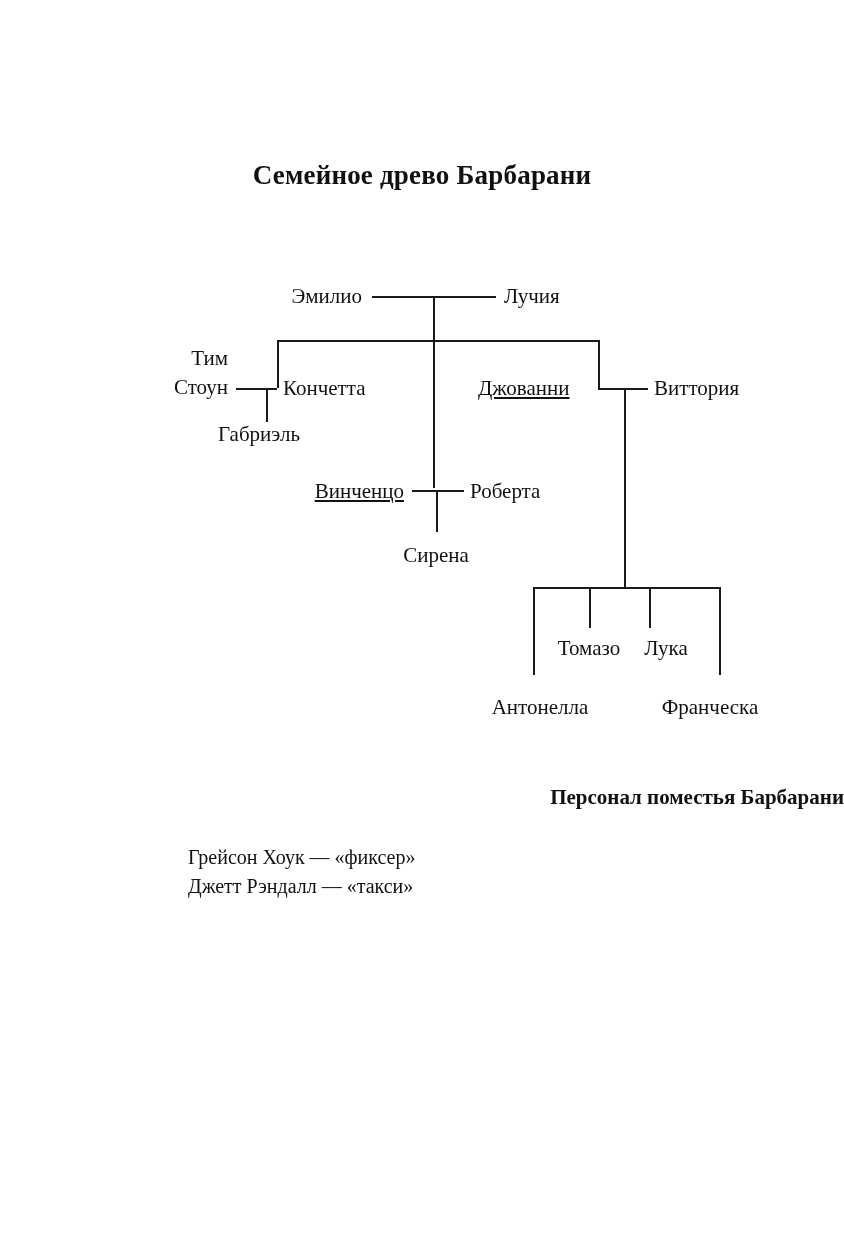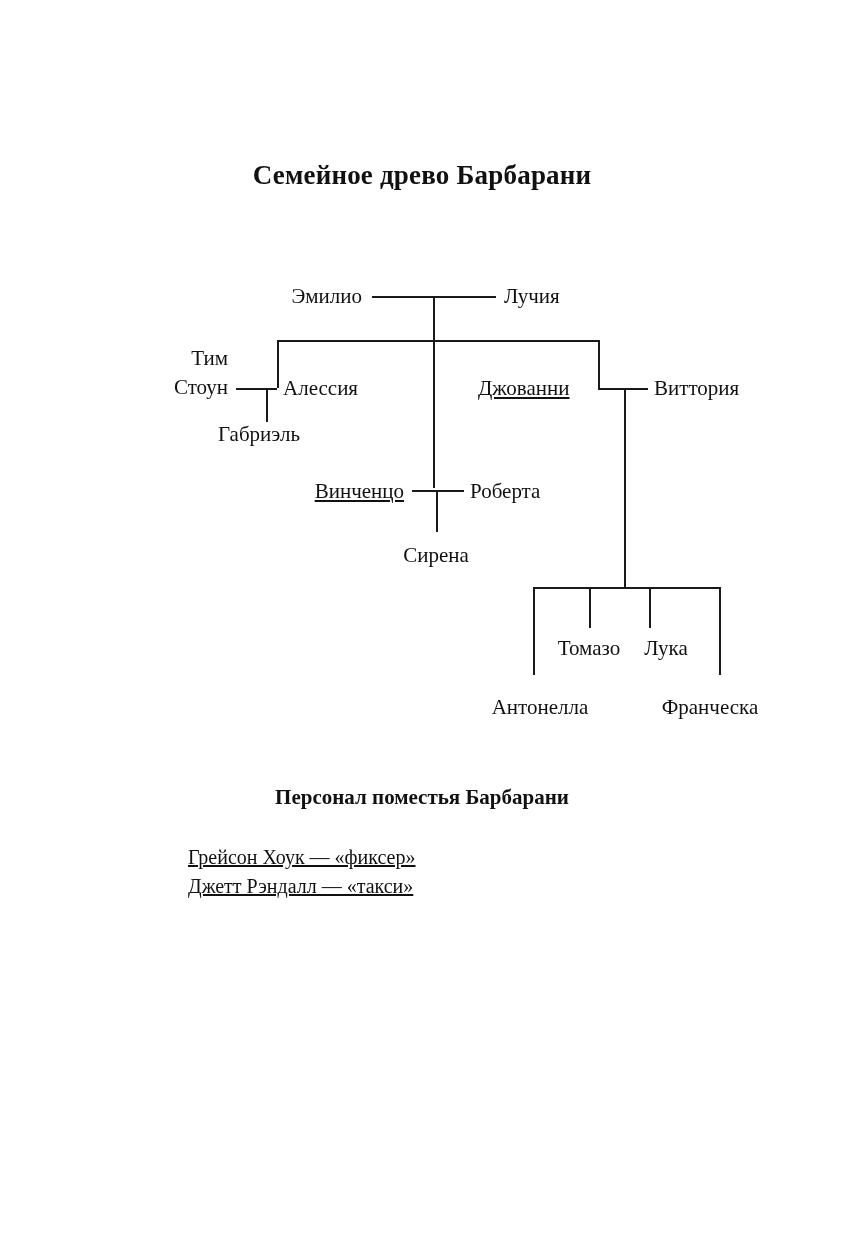--- a/index.html
+++ b/index.html
@@ -59,35 +59,34 @@
     background: #1a1a1a;
   }
   .hline { height: 2px; }
   .vline { width: 2px; }
 
   .staff-title {
     position: absolute;
     left: 0;
     top: 785px;
     width: 844px;
-    text-align: center;
+    text-align: right;
     font-size: 21px;
     font-weight: bold;
   }
   .staff-list {
     position: absolute;
     left: 188px;
     top: 843px;
     width: 520px;
   }
   .staff-item {
     font-size: 20px;
     line-height: 29px;
     white-space: nowrap;
-    text-decoration: underline;
   }
 </style>
 </head>
 <body>
 
 <div id="page">
 
   <div class="title">Семейное древо Барбарани</div>
 
   <div class="tree">
@@ -100,21 +99,21 @@
 
     <div class="line hline" style="left:277px; top:340px; width:323px;"></div>
 
     <div class="line vline" style="left:277px; top:340px; height:48px;"></div>
     <div class="line vline" style="left:433px; top:340px; height:148px;"></div>
     <div class="line vline" style="left:598px; top:340px; height:48px;"></div>
 
     <div class="node right" style="left:228px; top:345px;">Тим</div>
     <div class="node right" style="left:228px; top:374px;">Стоун</div>
     <div class="line hline" style="left:236px; top:388px; width:41px;"></div>
-    <div class="node" style="left:283px; top:375px;">Алессия</div>
+    <div class="node" style="left:283px; top:375px;">Кончетта</div>
 
     <div class="line vline" style="left:266px; top:388px; height:34px;"></div>
     <div class="node right" style="left:300px; top:421px;">Габриэль</div>
 
     <div class="node" style="left:478px; top:375px;text-decoration:underline;">Джованни</div>
     <div class="line hline" style="left:598px; top:388px; width:50px;"></div>
     <div class="node" style="left:654px; top:375px;">Виттория</div>
 
     <div class="node right" style="left:404px; top:478px;text-decoration:underline;">Винченцо</div>
     <div class="line hline" style="left:412px; top:490px; width:52px;"></div>

